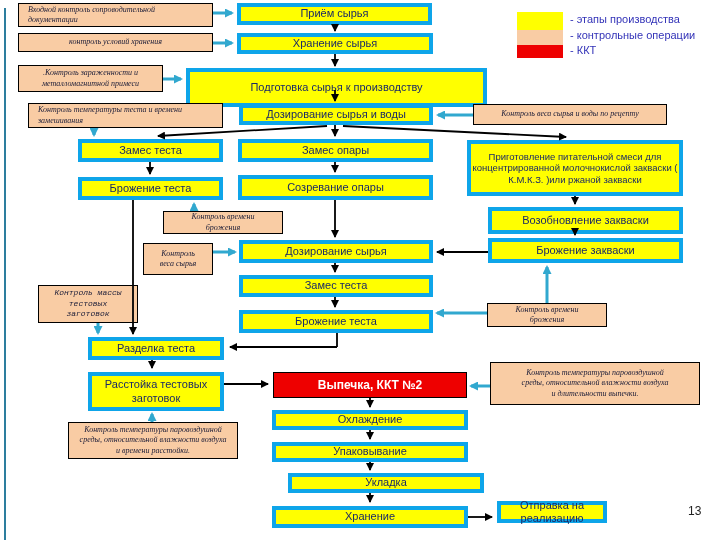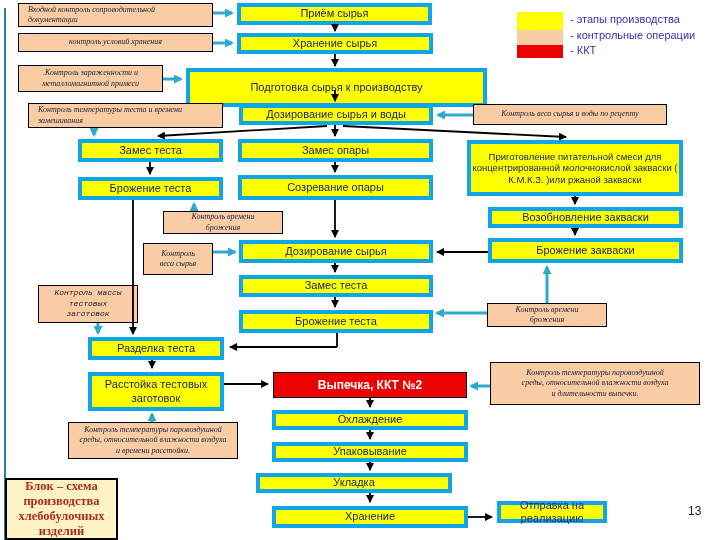--- a/index.html
+++ b/index.html
@@ -41,21 +41,21 @@
       <div class="node stage" style="left: 186px; top: 68px; width: 301px; height: 39px;">Подготовка сырья к производству</div>
       <div class="node control left-align" style="left: 28px; top: 103px; width: 195px; height: 25px;">Контроль температуры теста и времени
 замешивания</div>
       <div class="node stage" style="left: 239px; top: 104px; width: 194px; height: 21px;">Дозирование сырья и воды</div>
       <div class="node control" style="left: 473px; top: 104px; width: 194px; height: 21px;">Контроль веса сырья и воды по рецепту</div>
       <div class="node stage" style="left: 78px; top: 139px; width: 145px; height: 23px;">Замес теста</div>
       <div class="node stage" style="left: 238px; top: 139px; width: 195px; height: 23px;">Замес опары</div>
       <div class="node stage" style="left: 467px; top: 140px; width: 216px; height: 56px; font-size: 9.5px;">Приготовление питательной смеси для концентрированной молочнокислой закваски ( К.М.К.З. )или ржаной закваски</div>
       <div class="node stage" style="left: 78px; top: 177px; width: 145px; height: 23px;">Брожение теста</div>
       <div class="node stage" style="left: 238px; top: 175px; width: 195px; height: 25px;">Созревание опары</div>
-      <div class="node stage" style="left: 488px; top: 207px; width: 195px; height: 21px;">Возобновление закваски</div>
+      <div class="node stage" style="left: 488px; top: 207px; width: 195px; height: 27px;">Возобновление закваски</div>
       <div class="node control" style="left: 163px; top: 211px; width: 120px; height: 23px;">Контроль времени
 брожения</div>
       <div class="node stage" style="left: 488px; top: 238px; width: 195px; height: 25px;">Брожение закваски</div>
       <div class="node stage" style="left: 239px; top: 240px; width: 194px; height: 23px;">Дозирование сырья</div>
       <div class="node control" style="left: 143px; top: 243px; width: 70px; height: 32px;">Контроль
 веса сырья</div>
       <div class="node stage" style="left: 239px; top: 275px; width: 194px; height: 22px;">Замес теста</div>
       <div class="node control" style="left: 38px; top: 285px; width: 100px; height: 38px; font-family: Liberation Mono, monospace;">Контроль массы
 тестовых
 заготовок</div>
@@ -67,21 +67,21 @@
 среды, относительной влажности воздуха
 и длительности выпечки.</div>
       <div class="node stage" style="left: 88px; top: 372px; width: 136px; height: 39px;">Расстойка тестовых
 заготовок</div>
       <div class="node kkt" style="left: 273px; top: 372px; width: 194px; height: 26px;">Выпечка, ККТ №2</div>
       <div class="node stage" style="left: 272px; top: 410px; width: 196px; height: 20px;">Охлаждение</div>
       <div class="node control" style="left: 68px; top: 422px; width: 170px; height: 37px;">Контроль температуры паровоздушной
 среды, относительной влажности воздуха
 и времени расстойки.</div>
       <div class="node stage" style="left: 272px; top: 442px; width: 196px; height: 20px;">Упаковывание</div>
-      <div class="node stage" style="left: 256px; top: 473px; width: 196px; height: 20px;">Укладка</div>
+      <div class="node stage" style="left: 288px; top: 473px; width: 196px; height: 20px;">Укладка</div>
       <div class="node stage" style="left: 272px; top: 506px; width: 196px; height: 22px;">Хранение</div>
       <div class="node stage" style="left: 497px; top: 501px; width: 110px; height: 22px;">Отправка на
 реализацию</div>
     </div>
 
   <svg id="connectors" xmlns="http://www.w3.org/2000/svg">
     <defs>
       <marker id="head-black" markerUnits="userSpaceOnUse" markerWidth="8" markerHeight="8" refX="7" refY="4" orient="auto">
         <path d="M0,0 L8,4 L0,8 z" fill="#000"></path>
       </marker>
@@ -129,18 +129,15 @@
 
   <div id="legend">
       <div class="legend-swatch" style="left: 517px; top: 12px; width: 46px; height: 18px; background: rgb(255, 255, 0);"></div>
       <div class="legend-label" style="left: 570px; top: 13px;">- этапы производства</div>
       <div class="legend-swatch" style="left: 517px; top: 30px; width: 46px; height: 15px; background: rgb(249, 204, 164);"></div>
       <div class="legend-label" style="left: 570px; top: 29px;">- контрольные операции</div>
       <div class="legend-swatch" style="left: 517px; top: 45px; width: 46px; height: 13px; background: rgb(238, 0, 0);"></div>
       <div class="legend-label" style="left: 570px; top: 44px;">- ККТ</div>
     </div>
 
-  <div id="title-box">
-    <span>Блок – схема производства хлебобулочных изделий</span>
-  </div>
 
   <div id="page-number">13</div>
 </div>
 
 </body></html>

